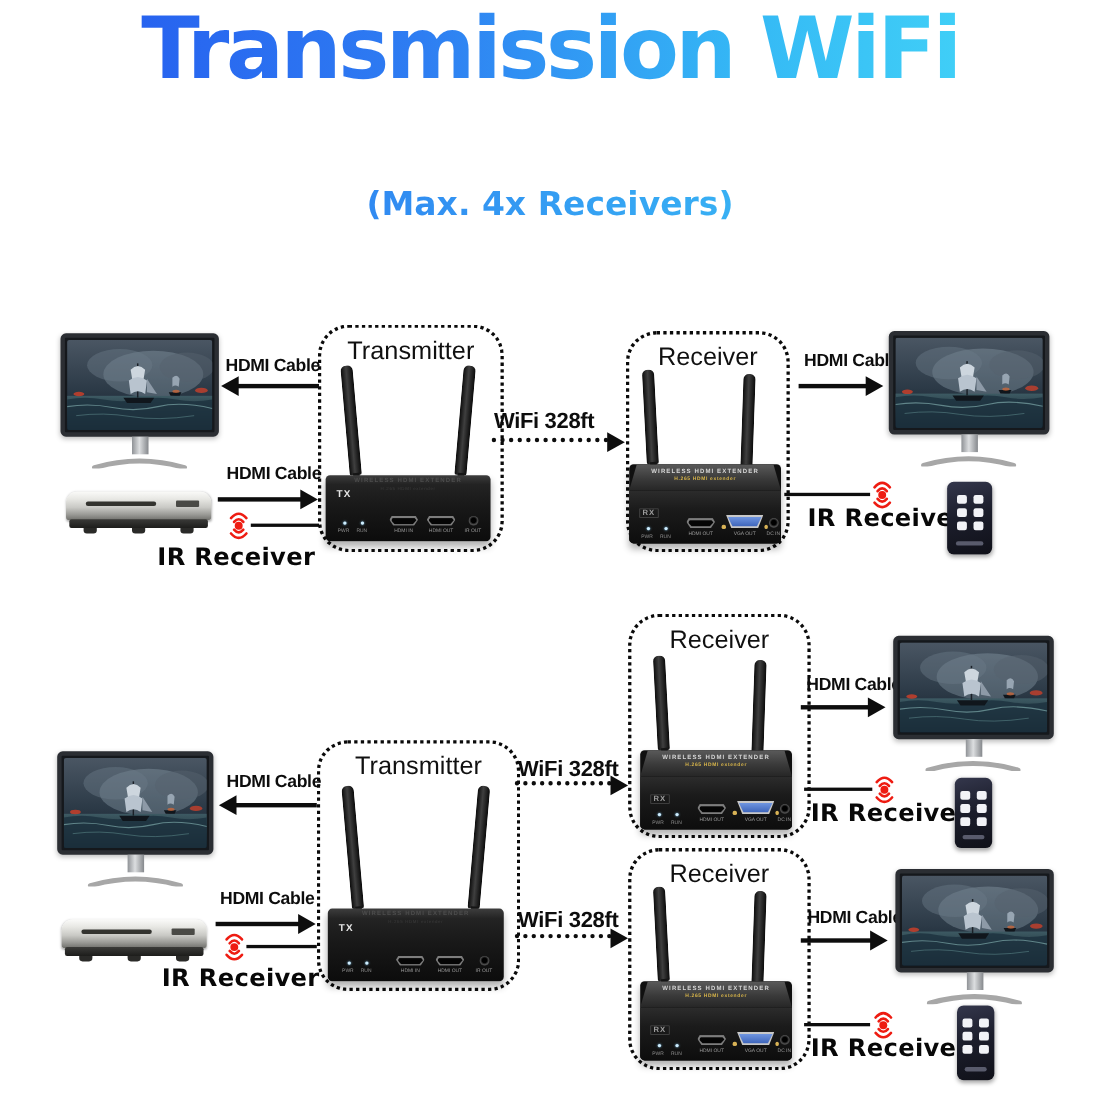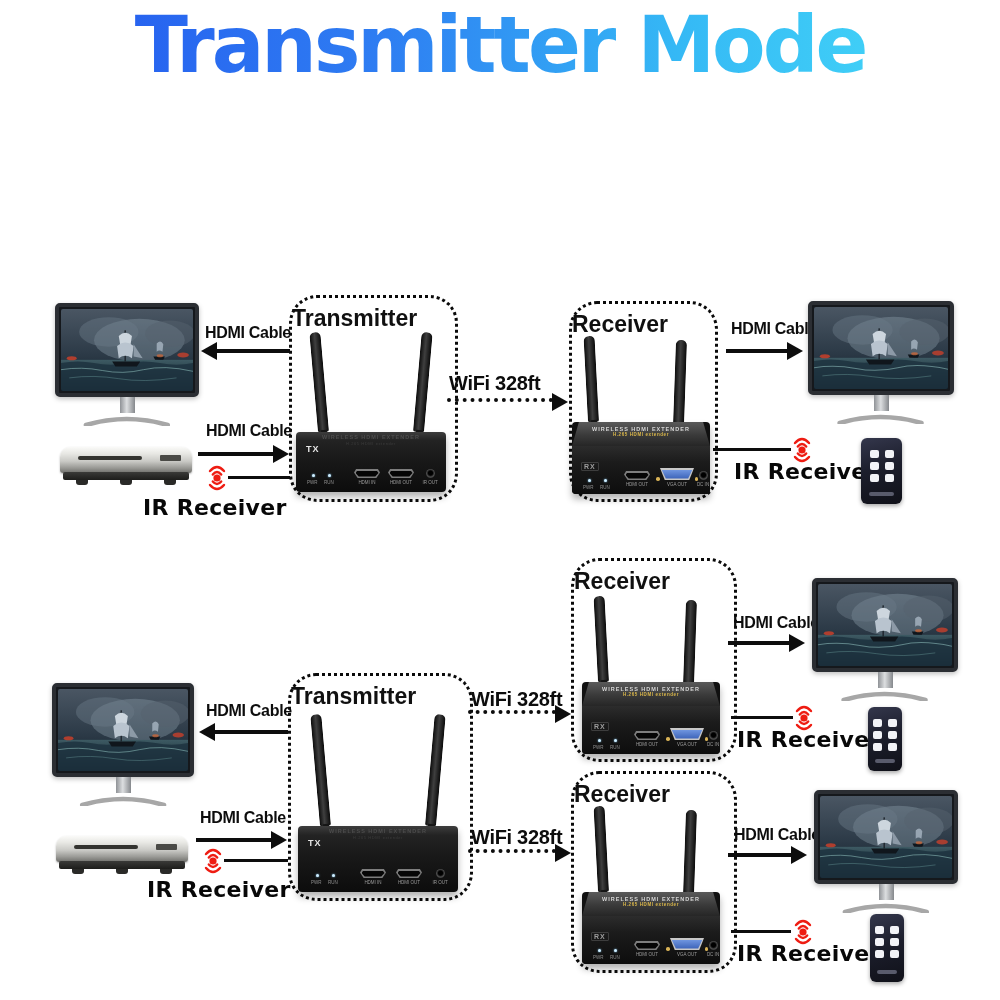--- a/index.html
+++ b/index.html
@@ -14,22 +14,22 @@
          -webkit-background-clip:text;background-clip:text;color:transparent;}
   .subtitle{position:absolute;top:114px;left:0;width:100%;text-align:center;
             font-size:33px;font-weight:400;letter-spacing:.5px;color:#161616;}
   .note{position:absolute;top:168px;left:0;width:100%;text-align:center;
         font-family:"DejaVu Sans",sans-serif;font-weight:700;font-size:30px;
         background:linear-gradient(90deg,#2a63ef 0%,#38b4f4 70%,#43d6f7 100%);
         -webkit-background-clip:text;background-clip:text;color:transparent;}
 
   
   .dbox{position:absolute;border:3.5px dotted #0a0a0a;border-radius:28px;}
-  .box-label{position:absolute;top:7px;left:0;width:100%;
-             font-size:23px;font-weight:700;color:#101010;}
+  .box-label{position:absolute;top:7px;left:0;width:100%;text-align:center;
+             font-size:23px;font-weight:400;color:#101010;}
 
   
   .lbl-hdmi{position:absolute;font-size:16px;font-weight:700;letter-spacing:-.3px;color:#0d0d0d;white-space:nowrap;}
   .lbl-wifi{position:absolute;font-size:20px;font-weight:700;letter-spacing:-.3px;color:#0d0d0d;white-space:nowrap;}
   .lbl-ir{position:absolute;font-size:22px;font-weight:800;letter-spacing:.3px;color:#080808;white-space:nowrap;
           font-family:"DejaVu Sans",sans-serif;}
 
   
   .arr{position:absolute;height:4px;background:#0d0d0d;}
   .arr.right::after{content:"";position:absolute;right:-15px;top:-7px;width:0;height:0;
@@ -165,21 +165,22 @@
       <circle cx="13" cy="16" r="3.6" fill="#ee1c12"></circle>
     </g>
     <g id="mbase">
       <path d="M6 13 Q50 0 94 13" stroke="#a7a7a7" stroke-width="5" fill="none" stroke-linecap="round"></path>
     </g>
   </defs>
 </svg>
 
 <div class="page">
 
-  <h1 class="title">Transmitter Mode</h1>
+  <h1 class="title">Transmission WiFi</h1>
+  <div class="note">(Max. 4x Receivers)</div>
 
   <div class="sec">
 
     <div class="monitor" style="left:55px;top:303px;width:144px">
       <div class="m-bezel">
         <svg viewBox="0 0 160 100" preserveAspectRatio="none">
             <use href="#scene"></use>
           </svg>
       </div>
       <div class="m-neck"></div>

